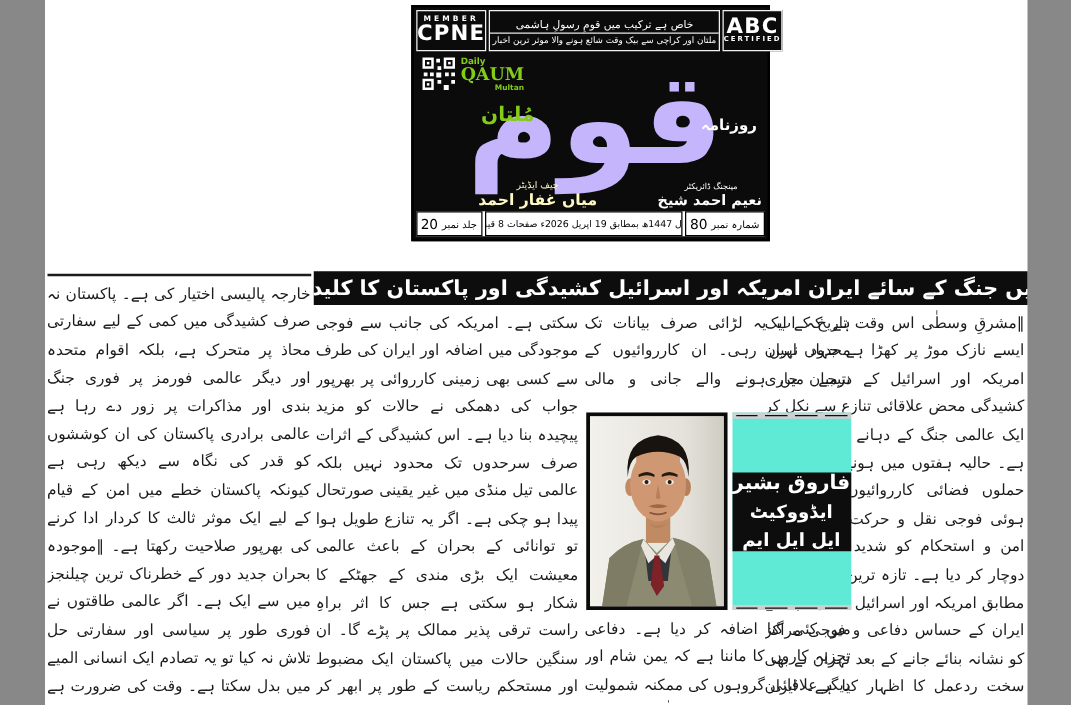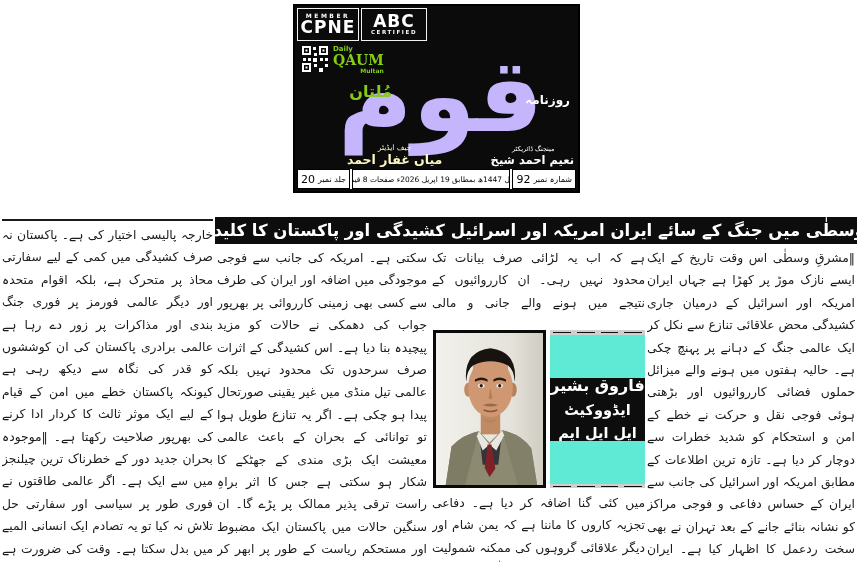--- a/index.html
+++ b/index.html
@@ -1,18 +1,18 @@
 <!DOCTYPE html>
 <html lang="ur"><head>
 <meta charset="utf-8">
 <style>
   * { margin:0; padding:0; box-sizing:border-box; }
   html,body { background:#888; }
   #page {
-    position:relative; width:857px; height:564px; margin:0 auto;
+    position:relative; width:786px; height:564px; margin:0 auto;
     background:#ffffff; overflow:hidden;
     font-family:"DejaVu Sans", sans-serif; color:#141414;
   }
 
   
   #masthead {
     position:absolute; left:293px; top:4px; width:287px; height:189px;
     background:#0b0b0b; border:2px solid #000; padding:2px;
     display:flex; flex-direction:column;
   }
@@ -112,20 +112,24 @@
 </head>
 <body>
 
 <div id="page">
 
   <div id="masthead">
     <div class="mh-top">
       <div class="badge badge-member">
         <span class="tiny">MEMBER</span>
         <span class="big">CPNE</span>
+      </div>
+      <div class="mh-tagline">
+        <span class="l1">خاص ہے ترکیب میں قومِ رسولِ ہاشمی</span>
+        <span class="l2">ملتان اور کراچی سے بیک وقت شائع ہونے والا موثر ترین اخبار</span>
       </div>
       <div class="badge badge-abc">
         <span class="big">ABC</span>
         <span class="tiny">CERTIFIED</span>
       </div>
     </div>
 
     <div class="mh-main">
       <div id="qaum-logo">قوم</div>
 
@@ -185,21 +189,21 @@
     <div class="mh-dateline">
       <div class="dl-box">
         <span>جلد نمبر</span>
         <span class="dl-num">20</span>
       </div>
       <div class="dl-box dl-date">
         <span>بدھ 12 شوال 1447ھ بمطابق 19 اپریل 2026ء صفحات 8 قیمت 30 روپے</span>
       </div>
       <div class="dl-box">
         <span>شمارہ نمبر</span>
-        <span class="dl-num">92</span>
+        <span class="dl-num">80</span>
       </div>
     </div>
   </div>
 
   <div id="headline">مشرقِ وسطٰی میں جنگ کے سائے ایران امریکہ اور اسرائیل کشیدگی اور پاکستان کا کلیدی کردار</div>
 
   <div id="col-right" class="col">‖مشرقِ وسطٰی اس وقت تاریخ کے ایک ایسے نازک موڑ پر کھڑا ہے جہاں ایران امریکہ اور اسرائیل کے درمیان جاری کشیدگی محض علاقائی تنازع سے نکل کر ایک عالمی جنگ کے دہانے پر پہنچ چکی ہے۔ حالیہ ہفتوں میں ہونے والے میزائل حملوں فضائی کارروائیوں اور بڑھتی ہوئی فوجی نقل و حرکت نے خطے کے امن و استحکام کو شدید خطرات سے دوچار کر دیا ہے۔ تازہ ترین اطلاعات کے مطابق امریکہ اور اسرائیل کی جانب سے ایران کے حساس دفاعی و فوجی مراکز کو نشانہ بنائے جانے کے بعد تہران نے بھی سخت ردعمل کا اظہار کیا ہے۔ ایران کی جانب سے اسرائیلی علاقوں اور خطے میں موجود امریکی مفادات پر ڈرون اور میزائل حملوں نے ثابت کر دیا</div>
   <div id="col-mid-top" class="col">ہے کہ اب یہ لڑائی صرف بیانات تک محدود نہیں رہی۔ ان کارروائیوں کے نتیجے میں ہونے والے جانی و مالی نقصانات نے عالمی برادری کی تشویش</div>
 
   <div id="photo-block">

